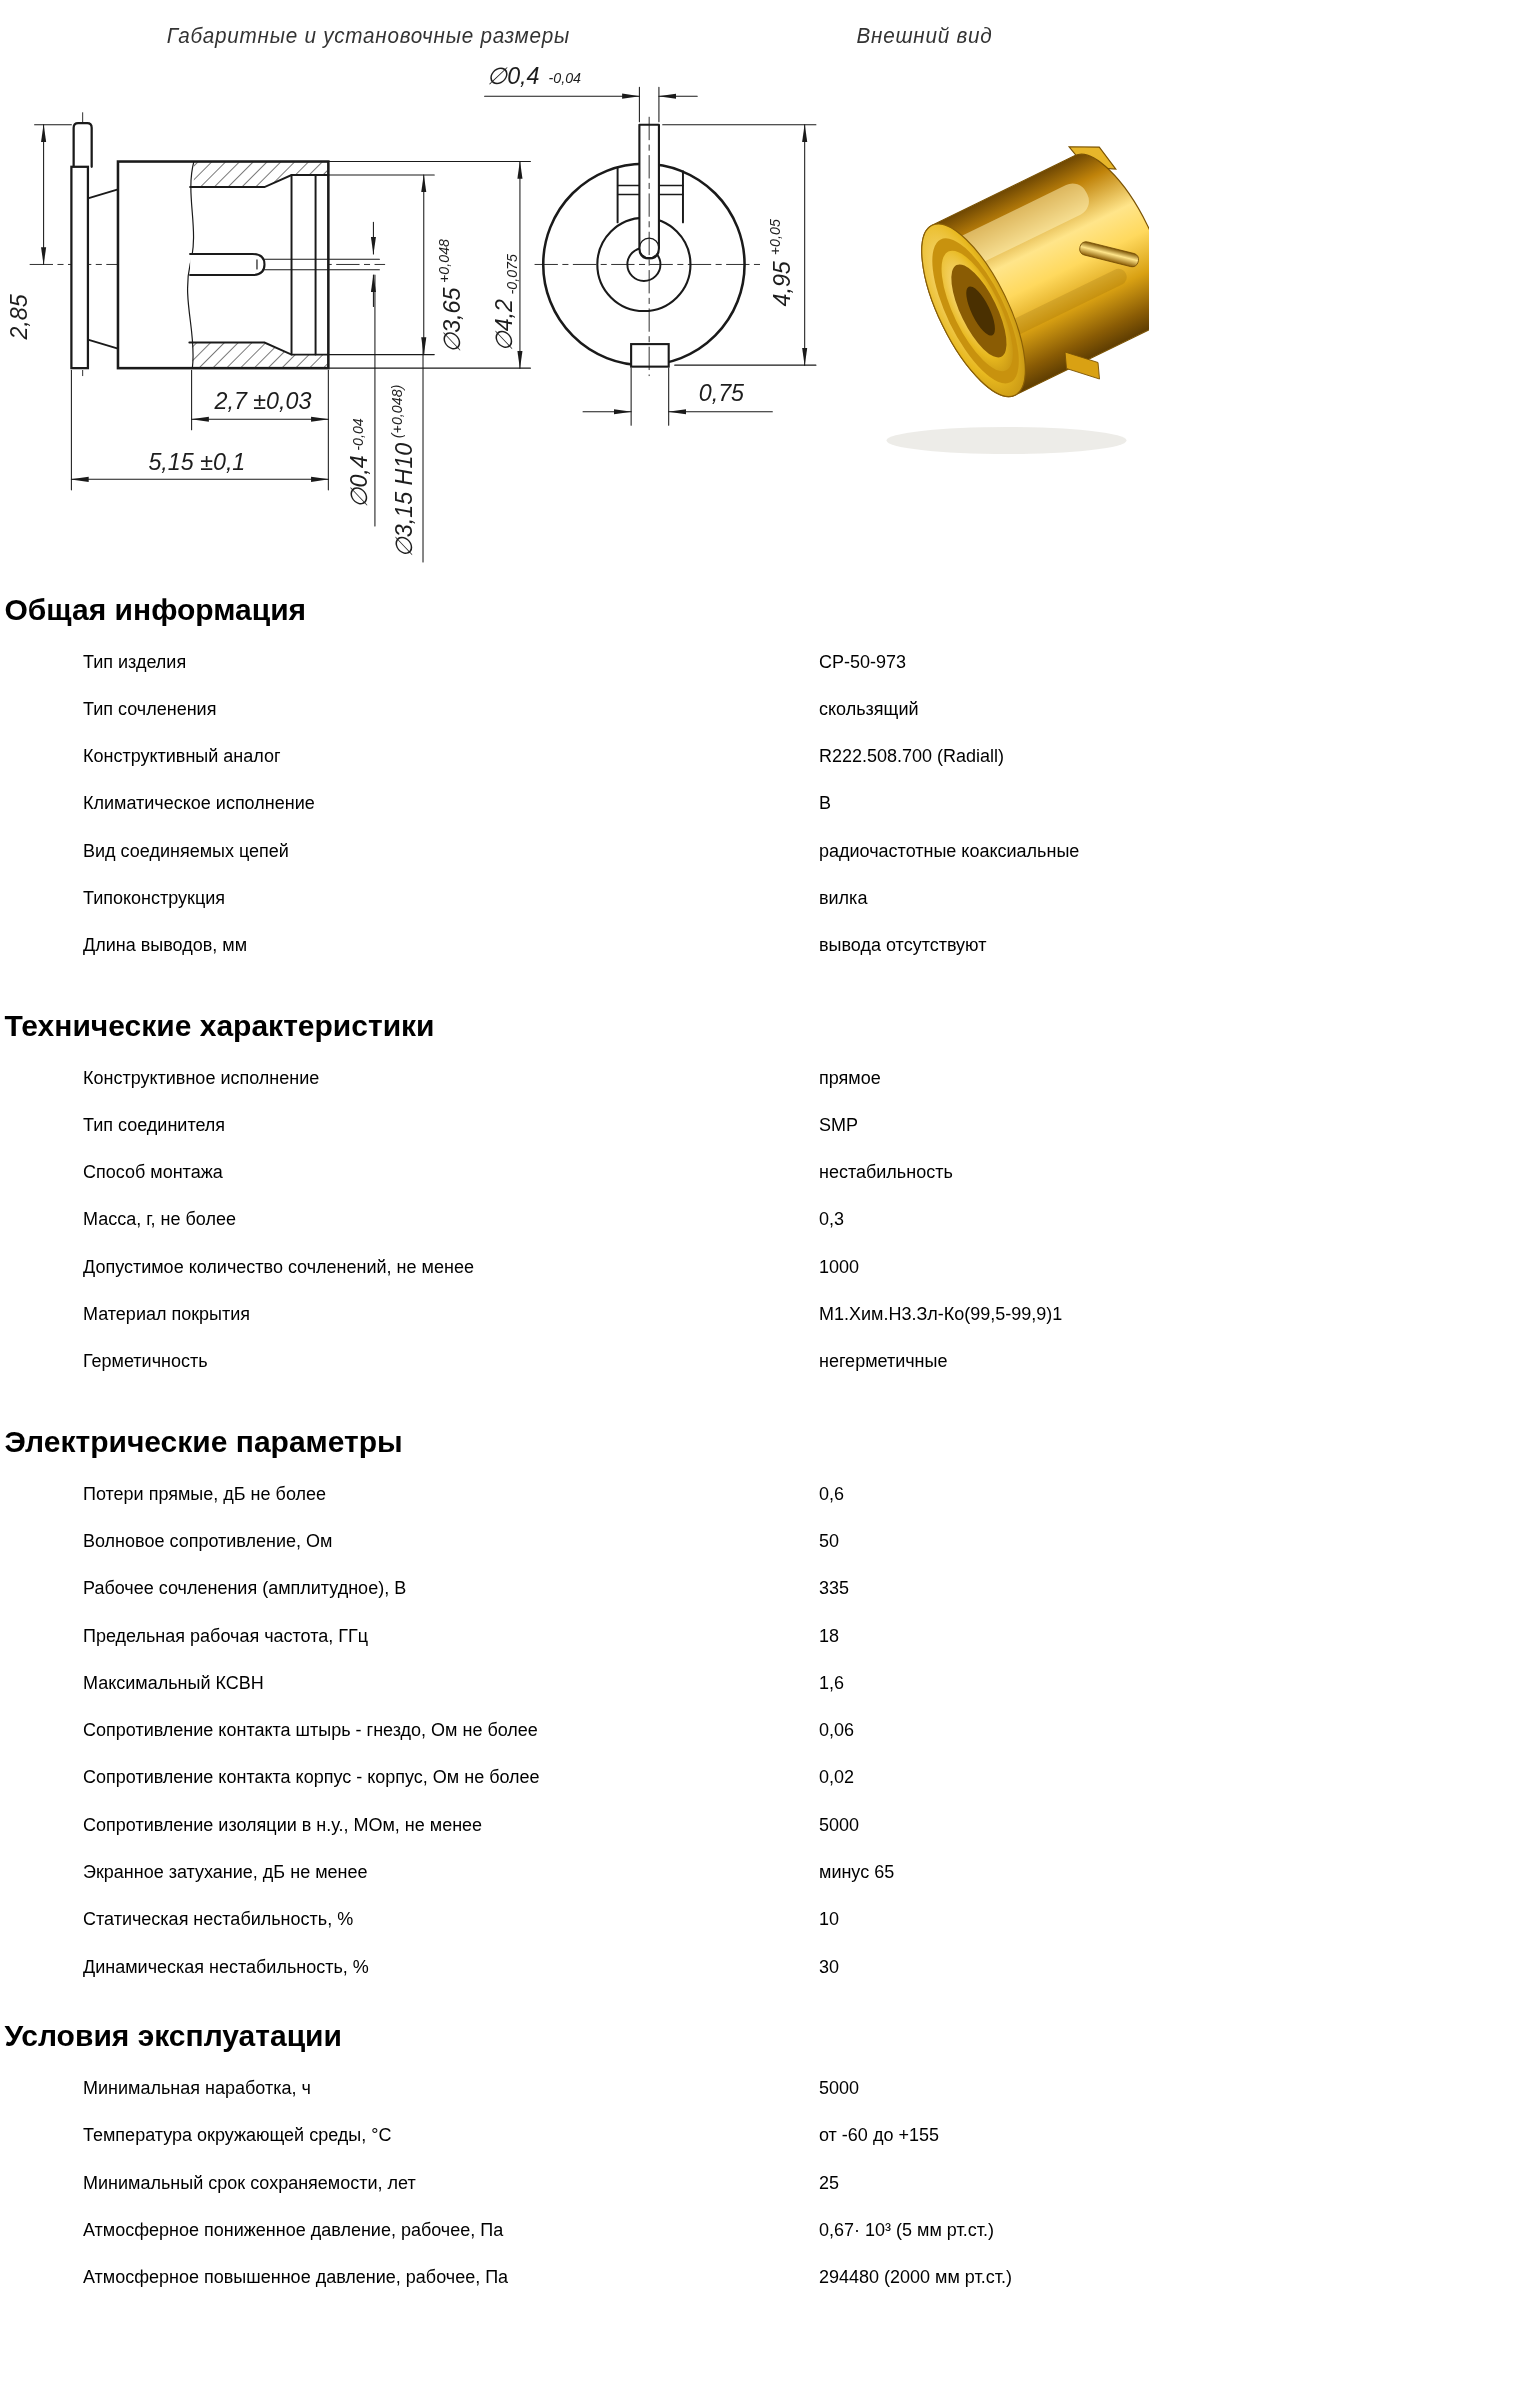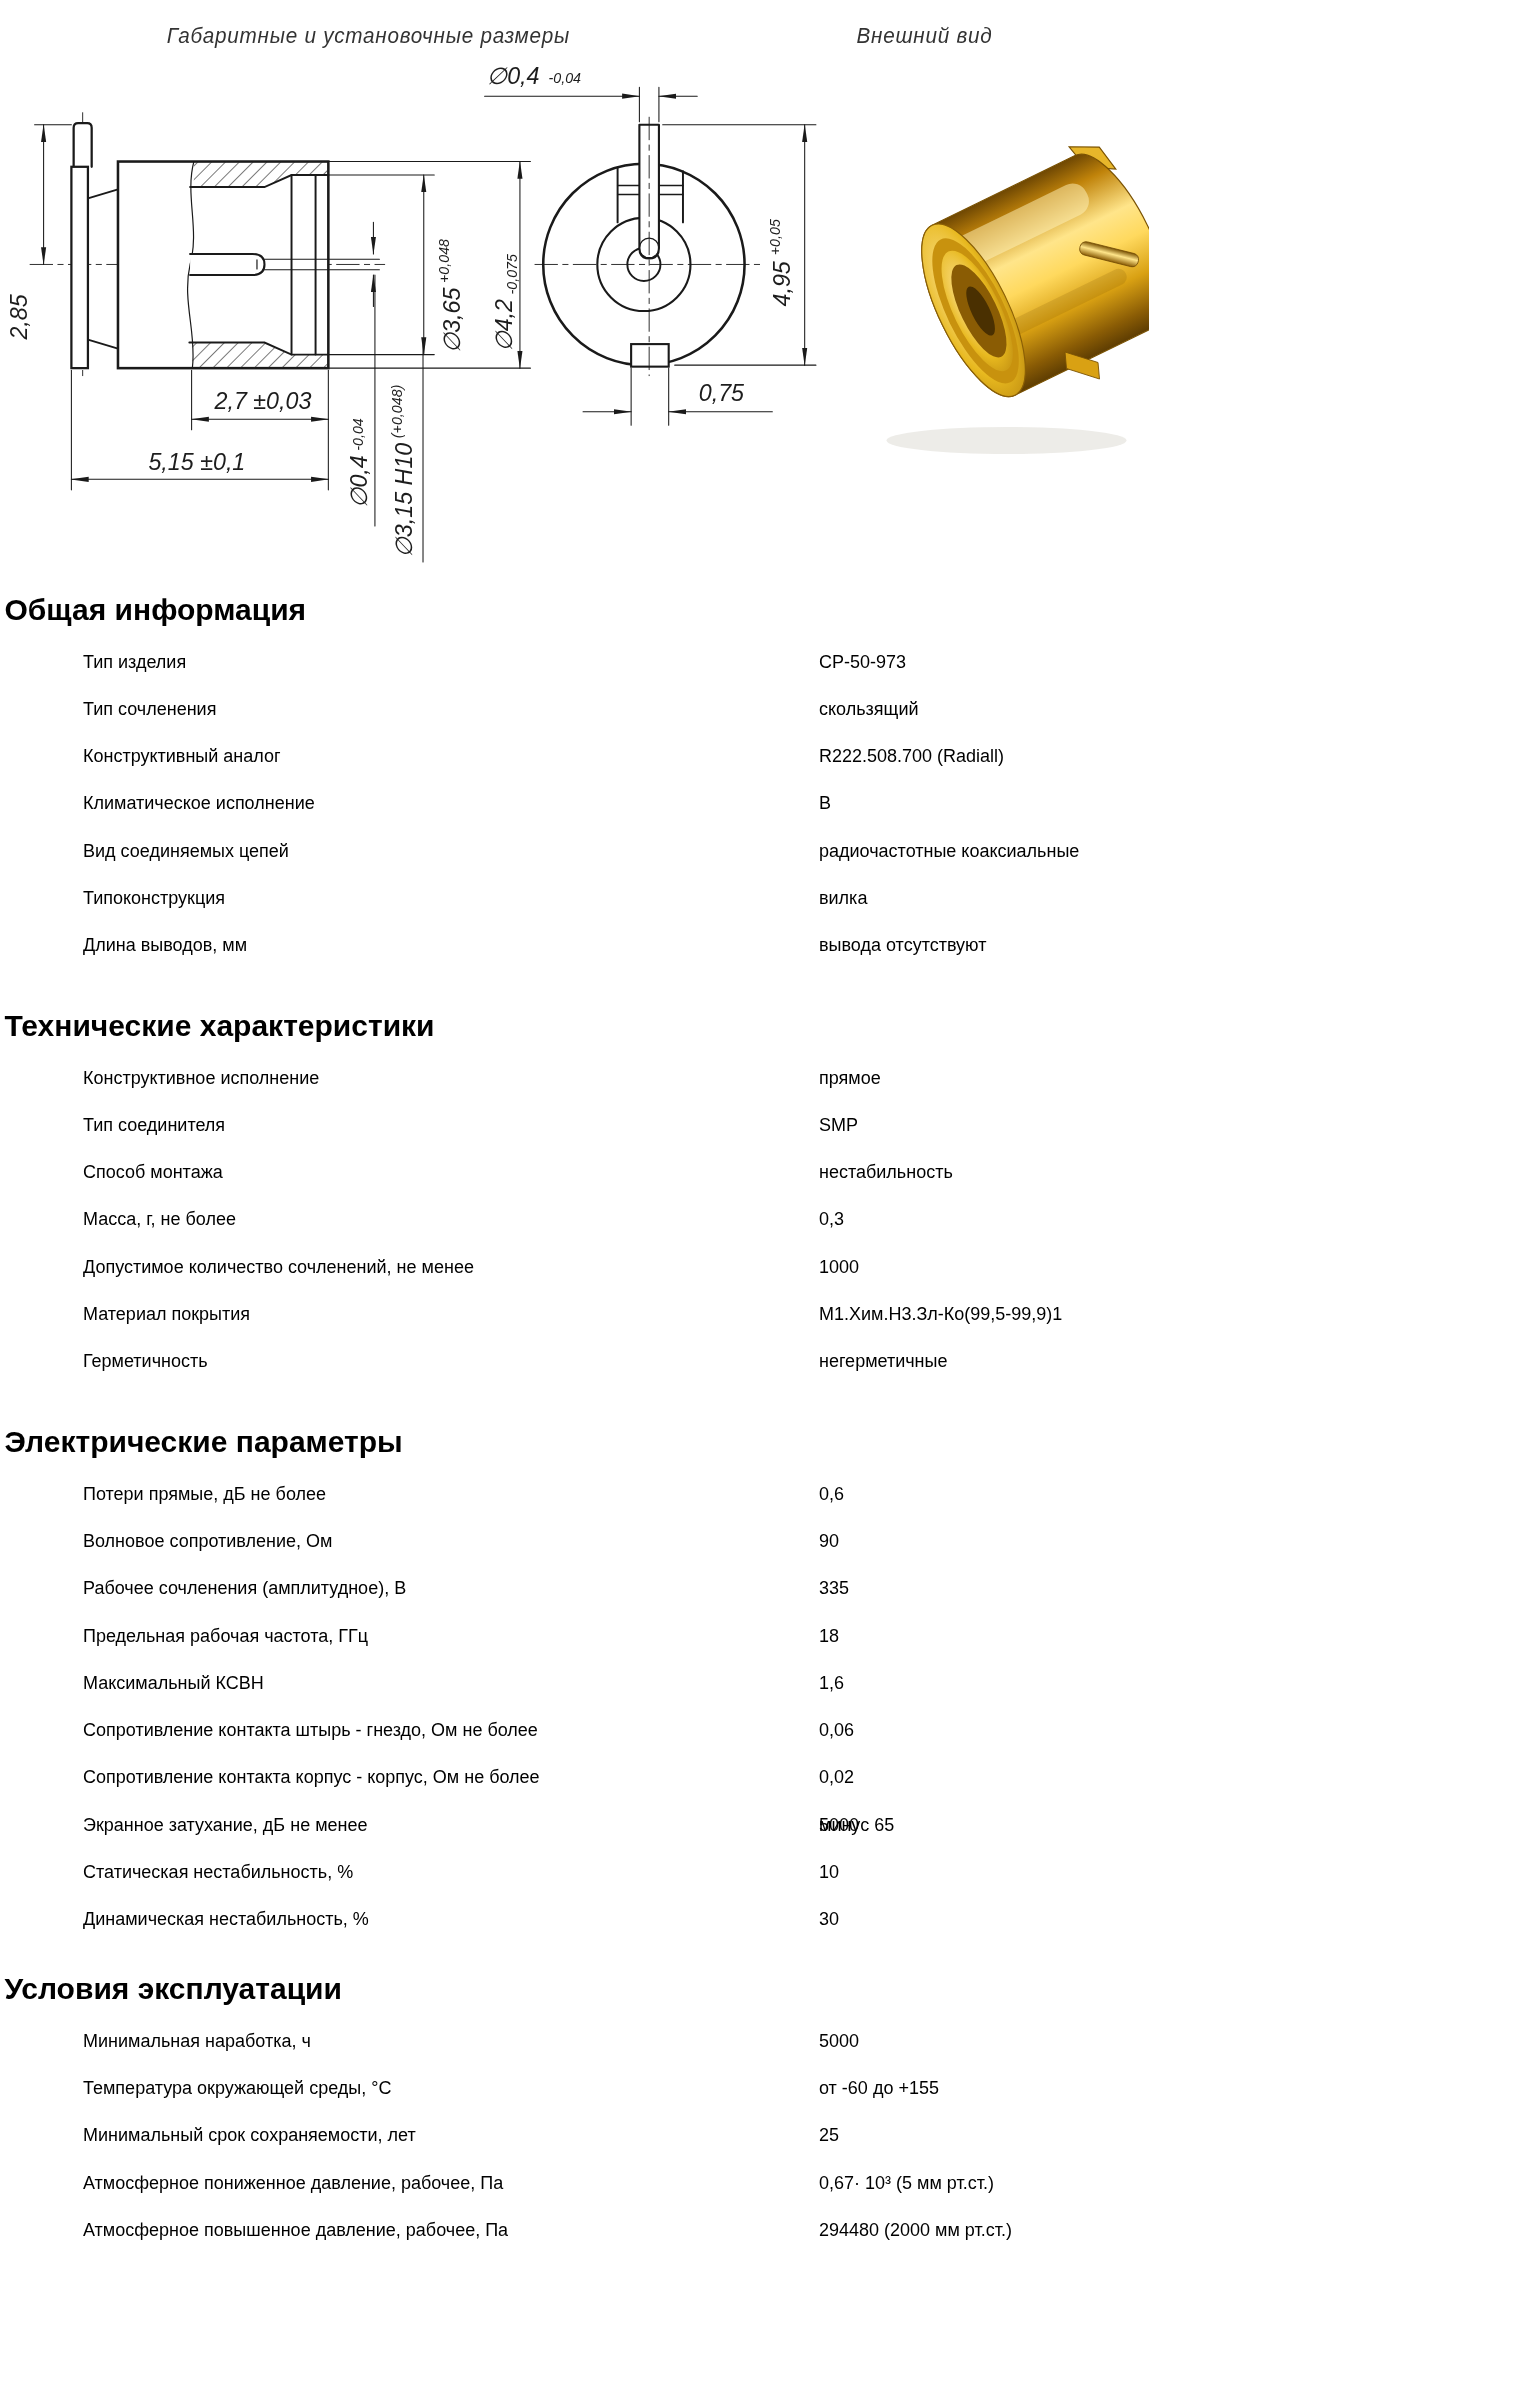--- a/index.html
+++ b/index.html
@@ -241,21 +241,21 @@
       </div>
     </section>
     <section class="spec-section">
       <div class="sec-title">Электрические параметры</div>
       <div class="row">
         <span class="lab">Потери прямые, дБ не более</span>
         <span class="val">0,6</span>
       </div>
       <div class="row">
         <span class="lab">Волновое сопротивление, Ом</span>
-        <span class="val">90</span>
+        <span class="val">50</span>
       </div>
       <div class="row">
         <span class="lab">Рабочее сочленения (амплитудное), В</span>
         <span class="val">335</span>
       </div>
       <div class="row">
         <span class="lab">Предельная рабочая частота, ГГц</span>
         <span class="val">18</span>
       </div>
       <div class="row">
@@ -264,20 +264,21 @@
       </div>
       <div class="row">
         <span class="lab">Сопротивление контакта штырь - гнездо, Ом не более</span>
         <span class="val">0,06</span>
       </div>
       <div class="row">
         <span class="lab">Сопротивление контакта корпус - корпус, Ом не более</span>
         <span class="val">0,02</span>
       </div>
       <div class="row">
+        <span class="lab">Сопротивление изоляции в н.у., МОм, не менее</span>
         <span class="val">5000</span>
       </div>
       <div class="row">
         <span class="lab">Экранное затухание, дБ не менее</span>
         <span class="val">минус 65</span>
       </div>
       <div class="row">
         <span class="lab">Статическая нестабильность, %</span>
         <span class="val">10</span>
       </div>

